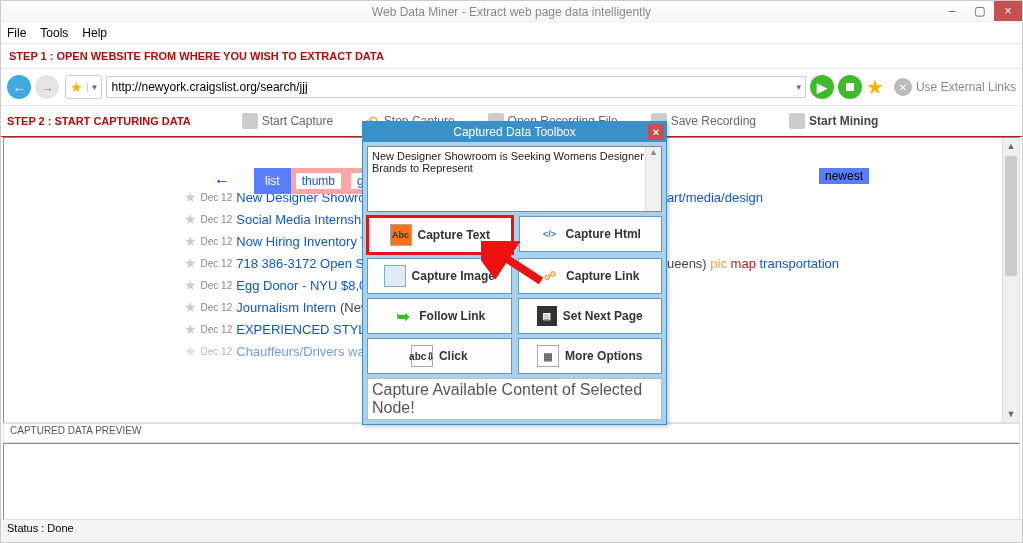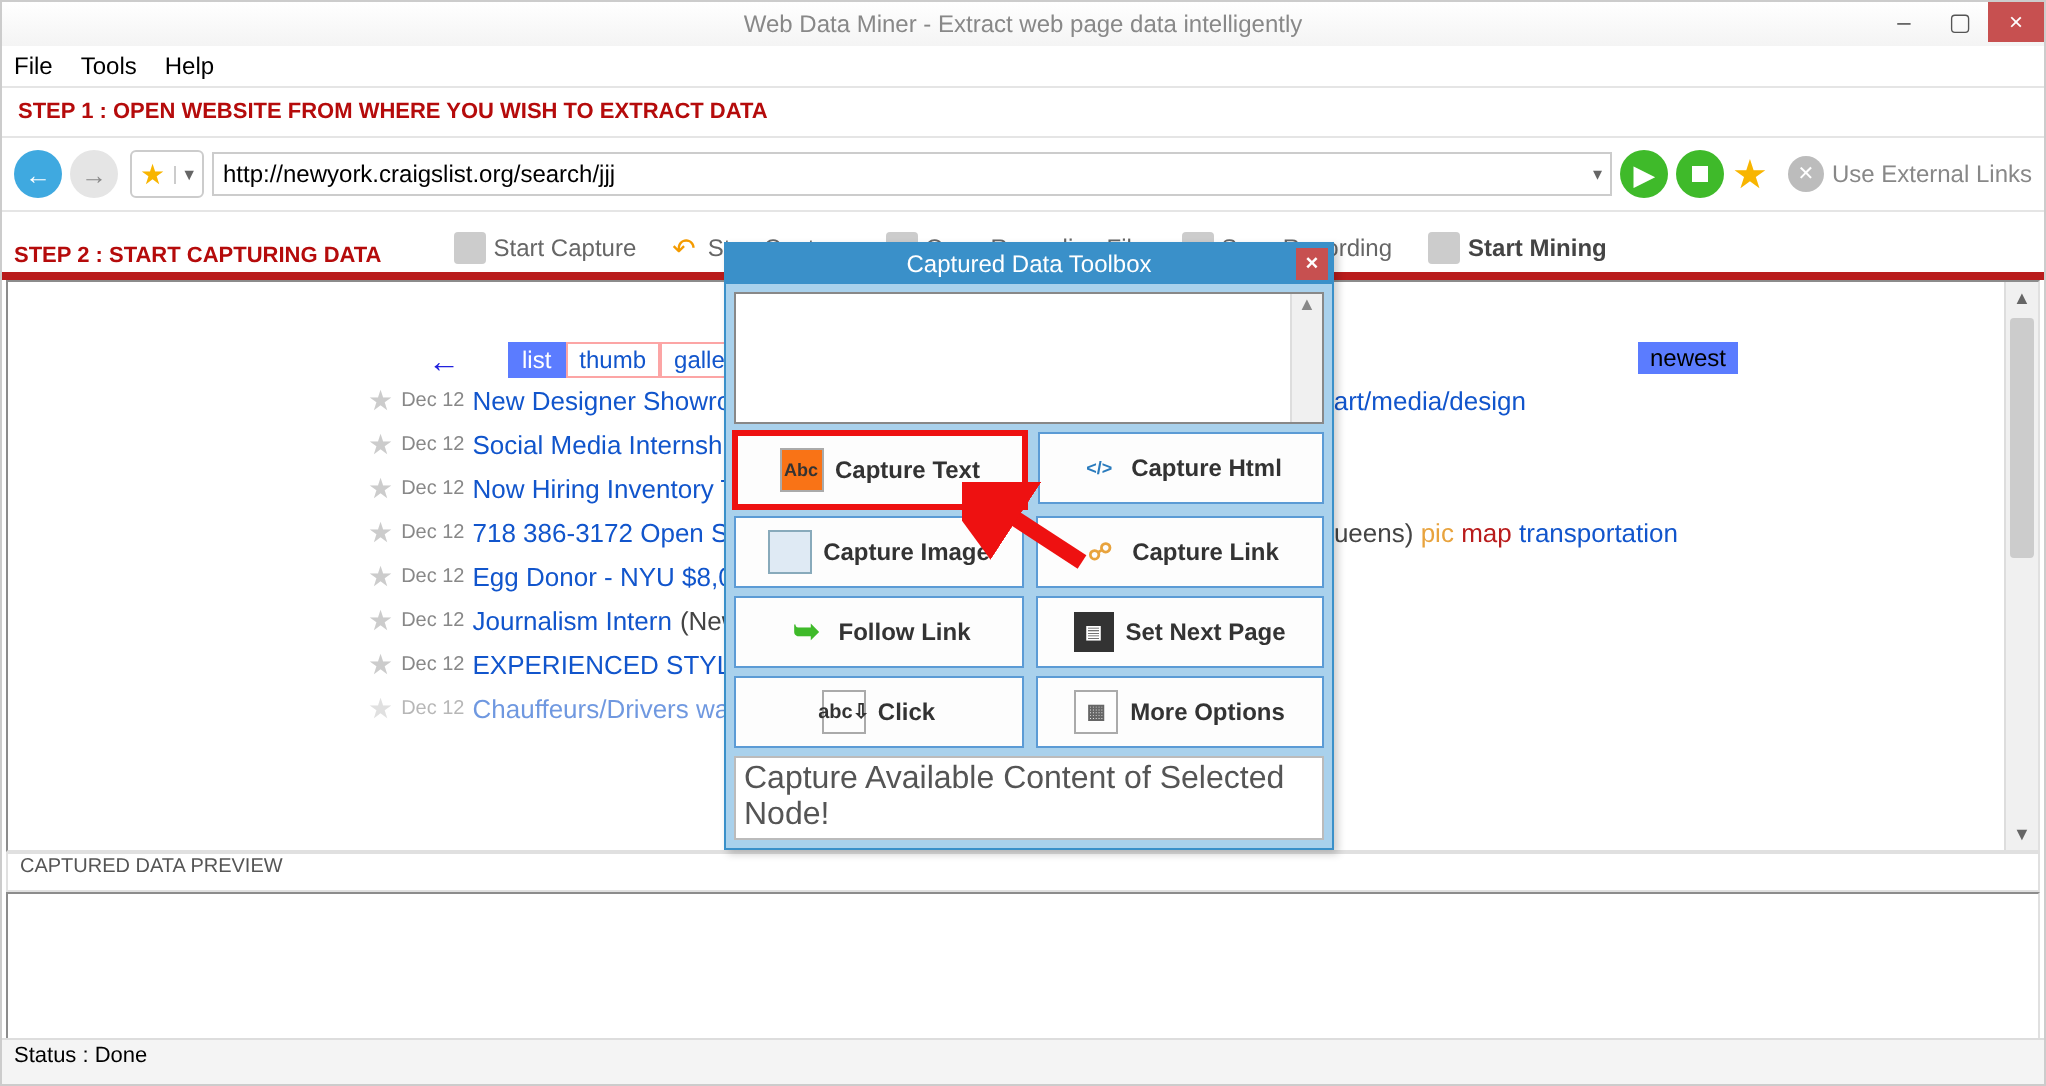--- a/index.html
+++ b/index.html
@@ -19,34 +19,34 @@
 .fav-wrap .star{color:#f8b500;font-size:14px;padding:0 4px}
 .fav-wrap .dd{border-left:1px solid #ccc;padding:0 3px;color:#666;font-size:8px}
 .url{flex:1;height:20px;border:1px solid #ccc;padding:0 4px;font-size:12px;display:flex;align-items:center;color:#000}
 .url .drop{margin-left:auto;color:#666;font-size:9px}
 .play-btn{background:#3fba2a}
 .stop-btn{background:#3fba2a}
 .stop-btn .sq{width:8px;height:8px;background:#fff}
 .bigstar{color:#f8b500;font-size:20px}
 .extlink{display:flex;align-items:center;gap:4px;color:#888;margin-left:6px}
 .extlink .globe{width:18px;height:18px;border-radius:50%;background:#bcbcbc;display:flex;align-items:center;justify-content:center;color:#fff;font-size:10px}
-.step2{height:26px;display:flex;align-items:flex-end;padding:2px 6px;border-bottom:4px solid #b91c1c;gap:6px}
+.step2{height:26px;display:flex;align-items:center;padding:2px 6px;border-bottom:1px solid #b91c1c;gap:21px}
 .step2-lbl{color:#b50b0b;font-size:11px;font-weight:bold;margin-right:24px}
 .tb-btn{display:flex;align-items:center;gap:4px;color:#666;font-size:12px;padding:2px 6px}
 .tb-btn .ic{width:16px;height:16px;background:#ccc;border-radius:2px;display:inline-block}
 .tb-btn.startm{color:#444;font-weight:bold}
 .tb-btn .orange-arrow{color:#f49b00;font-size:14px;margin-right:2px}
 .content{position:relative;height:284px;border:1px inset #e0e0e0;margin:0 2px;background:#fff;overflow:hidden}
 .scrollbar{position:absolute;right:0;top:0;bottom:0;width:16px;background:#f0f0f0;border-left:1px solid #ddd}
 .scrollbar .up,.scrollbar .dn{height:16px;display:flex;align-items:center;justify-content:center;color:#666;font-size:9px}
 .scrollbar .thumb{position:absolute;left:2px;right:2px;top:18px;height:120px;background:#ccc;border-radius:2px}
 .listing{padding-left:180px;padding-top:26px}
 .backarrow{position:absolute;left:210px;top:32px;color:#2222dd;font-size:16px}
 .viewtabs{position:absolute;left:250px;top:30px;display:flex;font-size:12px}
-.viewtabs .tab{padding:1px 6px;border:1px solid #fca5a5;color:#1155cc}
+.viewtabs .tab{padding:1px 6px;border:5px solid #fca5a5;color:#1155cc}
 .viewtabs .tab.active{background:#5b7cff;color:#fff;border-color:#5b7cff}
 .newest{position:absolute;right:150px;top:30px;background:#5b7cff;color:#000000;padding:1px 6px;font-size:12px}
 .items{margin-top:22px}
 .item{display:flex;align-items:center;gap:4px;padding:3px 0;font-size:13px}
 .item .st{color:#ccc;font-size:14px}
 .item .dt{color:#888;font-size:10px}
 .item .ttl{color:#1155cc}
 .item .extra{color:#444}
 .item .pic{color:#e8a33d}
 .item .map{color:#b91c1c}
@@ -203,20 +203,21 @@
   <div class="preview-body"></div>
 
   <div class="statusbar">Status :  Done</div>
 
   <div class="popup">
     <div class="popup-title">
       <span>Captured Data Toolbox</span>
       <div class="x">×</div>
     </div>
     <div class="popup-textarea">
+      <span>New Designer Showroom is Seeking Womens Designer Brands to Represent</span>
       <div class="sb">
           <div style="text-align:center;font-size:9px;color:#888">▲</div>
         </div>
     </div>
     <div class="grid-row">
       <div class="tool-btn capture-text">
           <span class="ti" style="font-size:9px;border:1px solid #aaa;background:#f97316">Abc</span>
           <span>Capture Text</span>
         </div>
       <div class="tool-btn">

